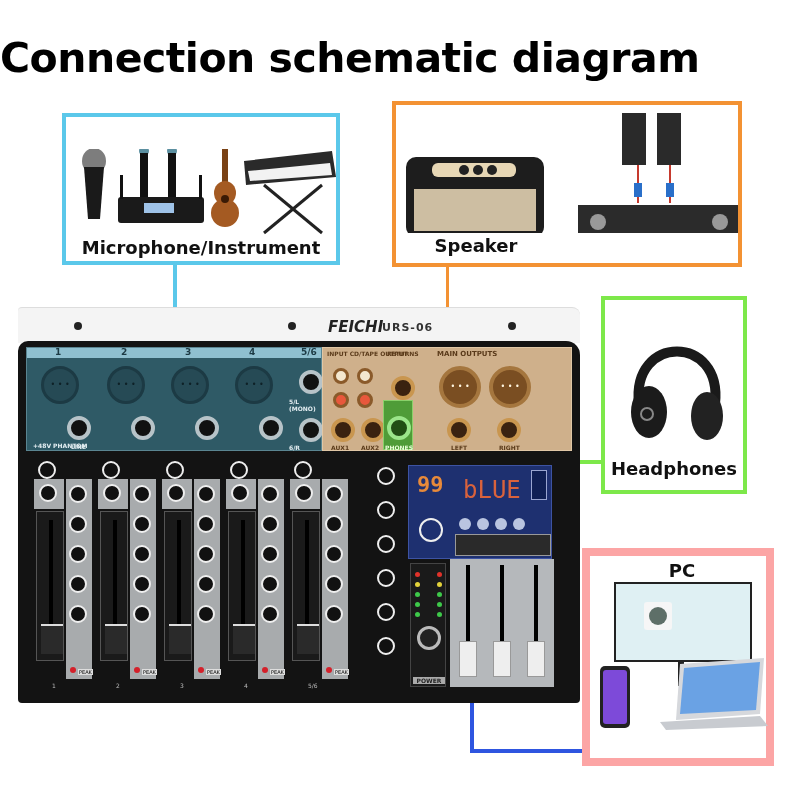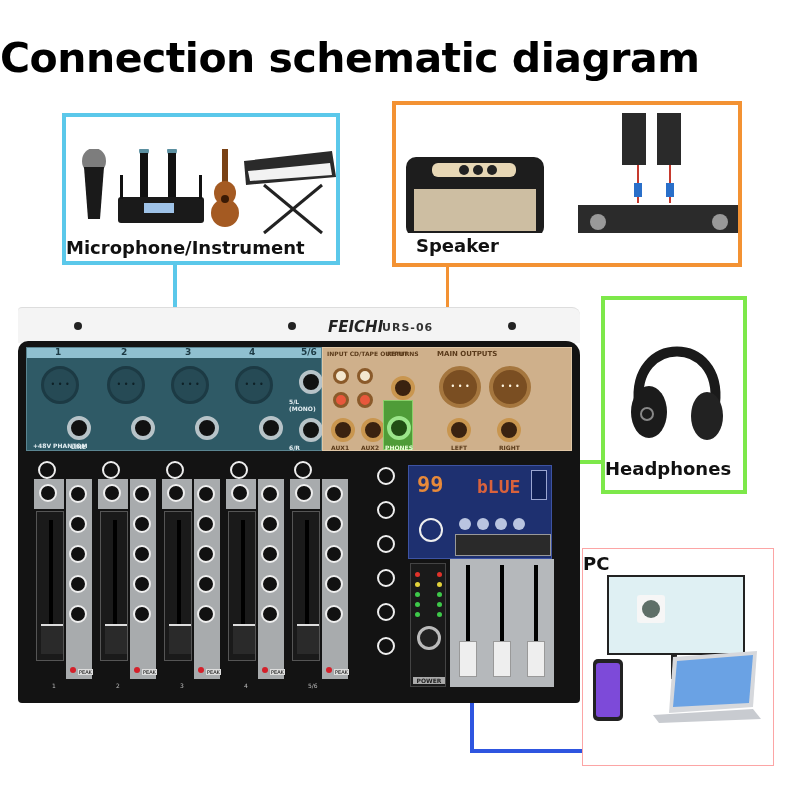--- a/index.html
+++ b/index.html
@@ -3,26 +3,26 @@
 <meta charset="utf-8">
 <style>
   * { box-sizing: border-box; margin: 0; padding: 0; }
   html, body { width: 800px; height: 800px; background: #ffffff; overflow: hidden; }
   body { position: relative; font-family: "DejaVu Sans", "Liberation Sans", sans-serif; }
 
   .title { position: absolute; left: 0; top: 34px; width: 800px; text-align: left;
     font-size: 41px; font-weight: bold; color: #000; letter-spacing: -0.5px; }
 
   .box { position: absolute; background: #fff; }
-  .box-label { position: absolute; font-weight: bold; color: #111; font-size: 18px; text-align: left; }
+  .box-label { position: absolute; font-weight: bold; color: #111; font-size: 18px; text-align: center; }
 
   .mic-box { left: 62px; top: 113px; width: 278px; height: 152px; border: 4px solid #5bc8ea; }
   .out-box { left: 392px; top: 101px; width: 350px; height: 166px; border: 4px solid #f39233; }
   .hp-box { left: 601px; top: 296px; width: 146px; height: 198px; border: 4px solid #7de84a; }
-  .pc-box { left: 582px; top: 548px; width: 192px; height: 218px; border: 1px solid #fca5a5; }
+  .pc-box { left: 582px; top: 548px; width: 192px; height: 218px; border: 8px solid #fca5a5; }
 
   .line { position: absolute; }
   .l-blue-top { left: 173px; top: 265px; width: 4px; height: 78px; background: #5bc8ea; }
   .l-orange { left: 446px; top: 267px; width: 3px; height: 76px; background: #f39233; }
   .l-green-v { left: 434px; top: 440px; width: 4px; height: 22px; background: #7de84a; }
   .l-green-h { left: 434px; top: 460px; width: 170px; height: 4px; background: #7de84a; }
   .l-blue-v { left: 470px; top: 520px; width: 4px; height: 232px; background: #2e55e0; }
   .l-blue-h { left: 470px; top: 749px; width: 112px; height: 4px; background: #2e55e0; }
 
   
@@ -63,21 +63,21 @@
   .eq-zone { position: absolute; left: 34px; top: 18px; width: 26px; height: 200px; background: #a8abad; }
   .knob { position: absolute; width: 18px; height: 18px; border-radius: 50%; background: #111; border: 2px solid #eee; }
   .pan-zone { position: absolute; left: 2px; top: 18px; width: 30px; height: 30px; background: #a8abad; }
   .peak { position: absolute; left: 38px; bottom: 6px; width: 6px; height: 6px; border-radius: 50%; background: #d4202a; }
   .peak-lbl { position: absolute; left: 46px; bottom: 4px; font-size: 5px; color: #000; background: #ddd; padding: 0 1px; }
   .strip-num { position: absolute; left: 20px; bottom: -10px; font-size: 6px; color: #bbb; }
 
   .aux-col { position: absolute; left: 356px; top: 120px; width: 26px; height: 220px; }
   .display { position: absolute; left: 390px; top: 124px; width: 144px; height: 94px; background: #1e3070; border: 1px solid #3d53a3; }
   .seg { position: absolute; left: 8px; top: 6px; font-family: "DejaVu Sans Mono", monospace; font-weight: bold; font-size: 22px; color: #e88a3a; }
-  .blue-txt { position: absolute; left: 68px; top: 10px; font-family: "DejaVu Sans Mono", monospace; font-weight: bold; font-size: 18px; color: #d9623c; }
+  .blue-txt { position: absolute; left: 54px; top: 10px; font-family: "DejaVu Sans Mono", monospace; font-weight: normal; font-size: 24px; color: #d9623c; }
   .trans-btn { position: absolute; top: 52px; width: 12px; height: 12px; border-radius: 50%; background: #b9c4e0; }
   .usb-slot { position: absolute; left: 122px; top: 4px; width: 16px; height: 30px; border: 1px solid #9aa6d1; background: #102055; }
   .fx-list { position: absolute; left: 46px; top: 68px; width: 96px; height: 22px; background: #2a2a2a; border: 1px solid #999; }
   .power-panel { position: absolute; left: 392px; top: 222px; width: 36px; height: 124px; background: #1a1a1a; border: 1px solid #444; }
   .led { position: absolute; width: 5px; height: 5px; border-radius: 50%; }
   .power-btn { position: absolute; left: 6px; top: 62px; width: 24px; height: 24px; border-radius: 50%; border: 3px solid #bbb; background: #222; }
   .power-lbl { position: absolute; left: 2px; bottom: 2px; width: 32px; font-size: 6px; color: #222; background: #aaa; text-align: center; font-weight: bold; }
   .main-faders { position: absolute; left: 432px; top: 218px; width: 104px; height: 128px; background: #b5b8bb; }
   .mf { position: absolute; top: 6px; width: 4px; height: 90px; background: #000; }
   .mf-cap { position: absolute; top: 82px; width: 18px; height: 36px; background: #eee; border: 1px solid #999; }

